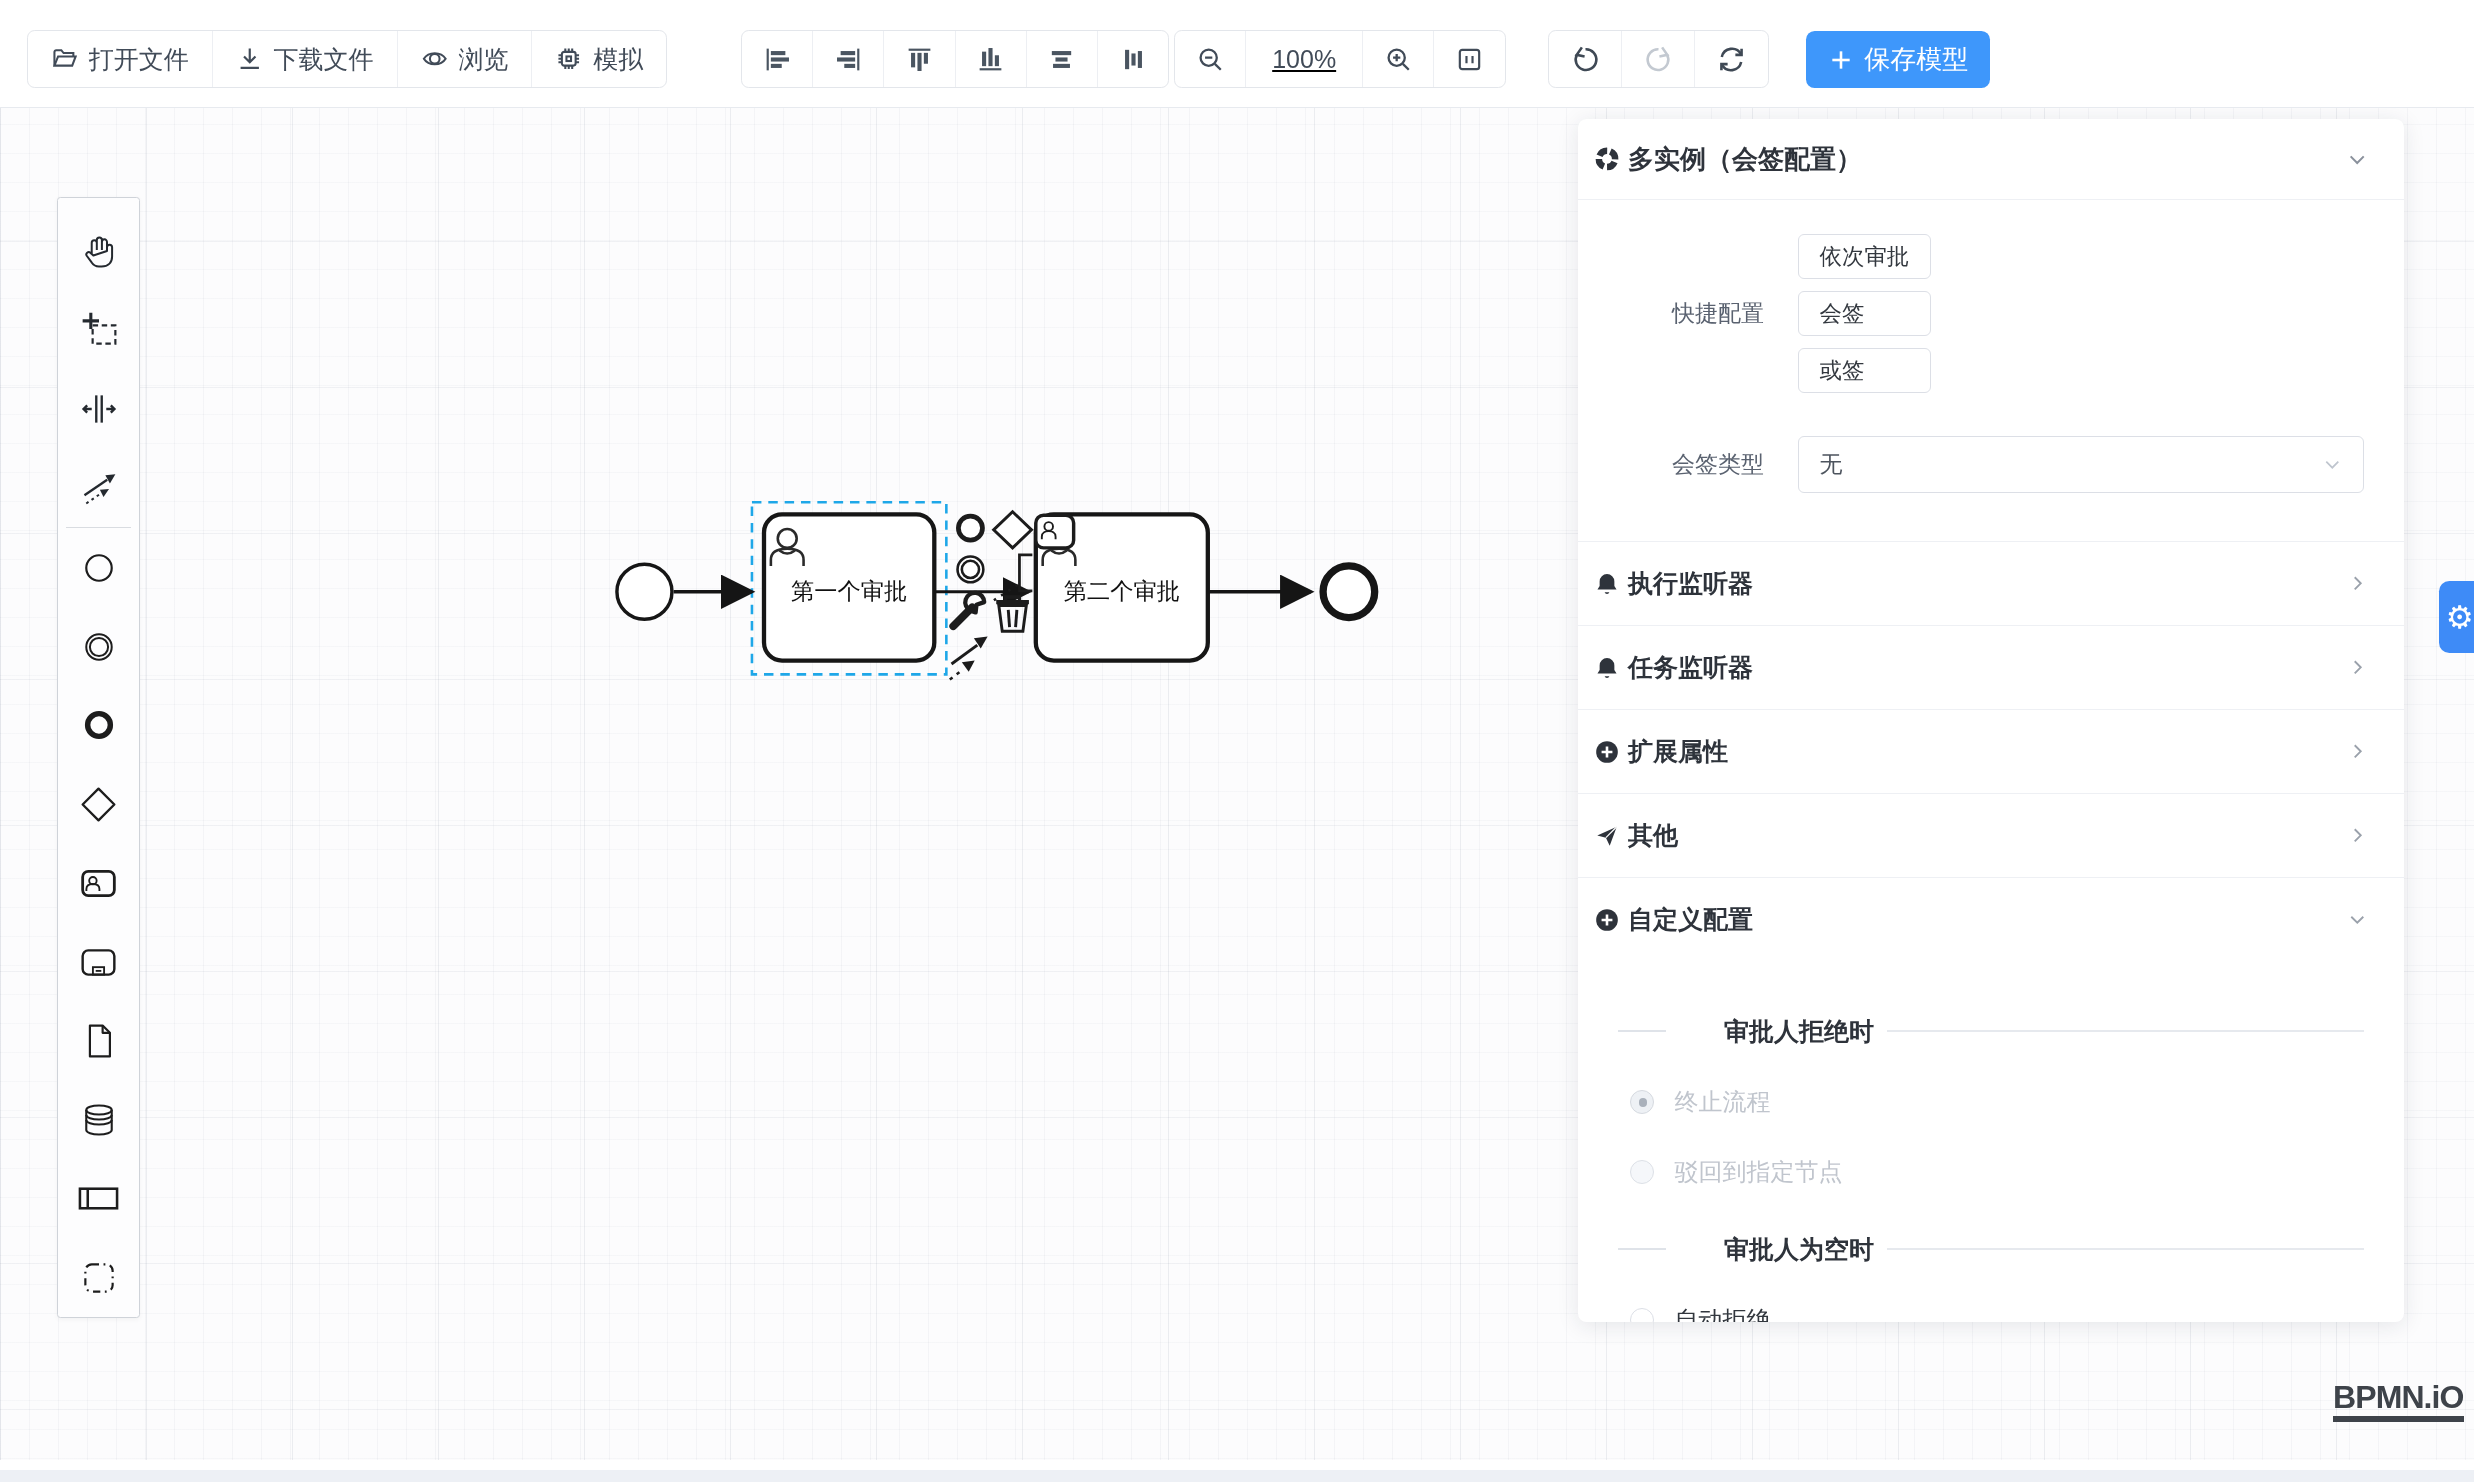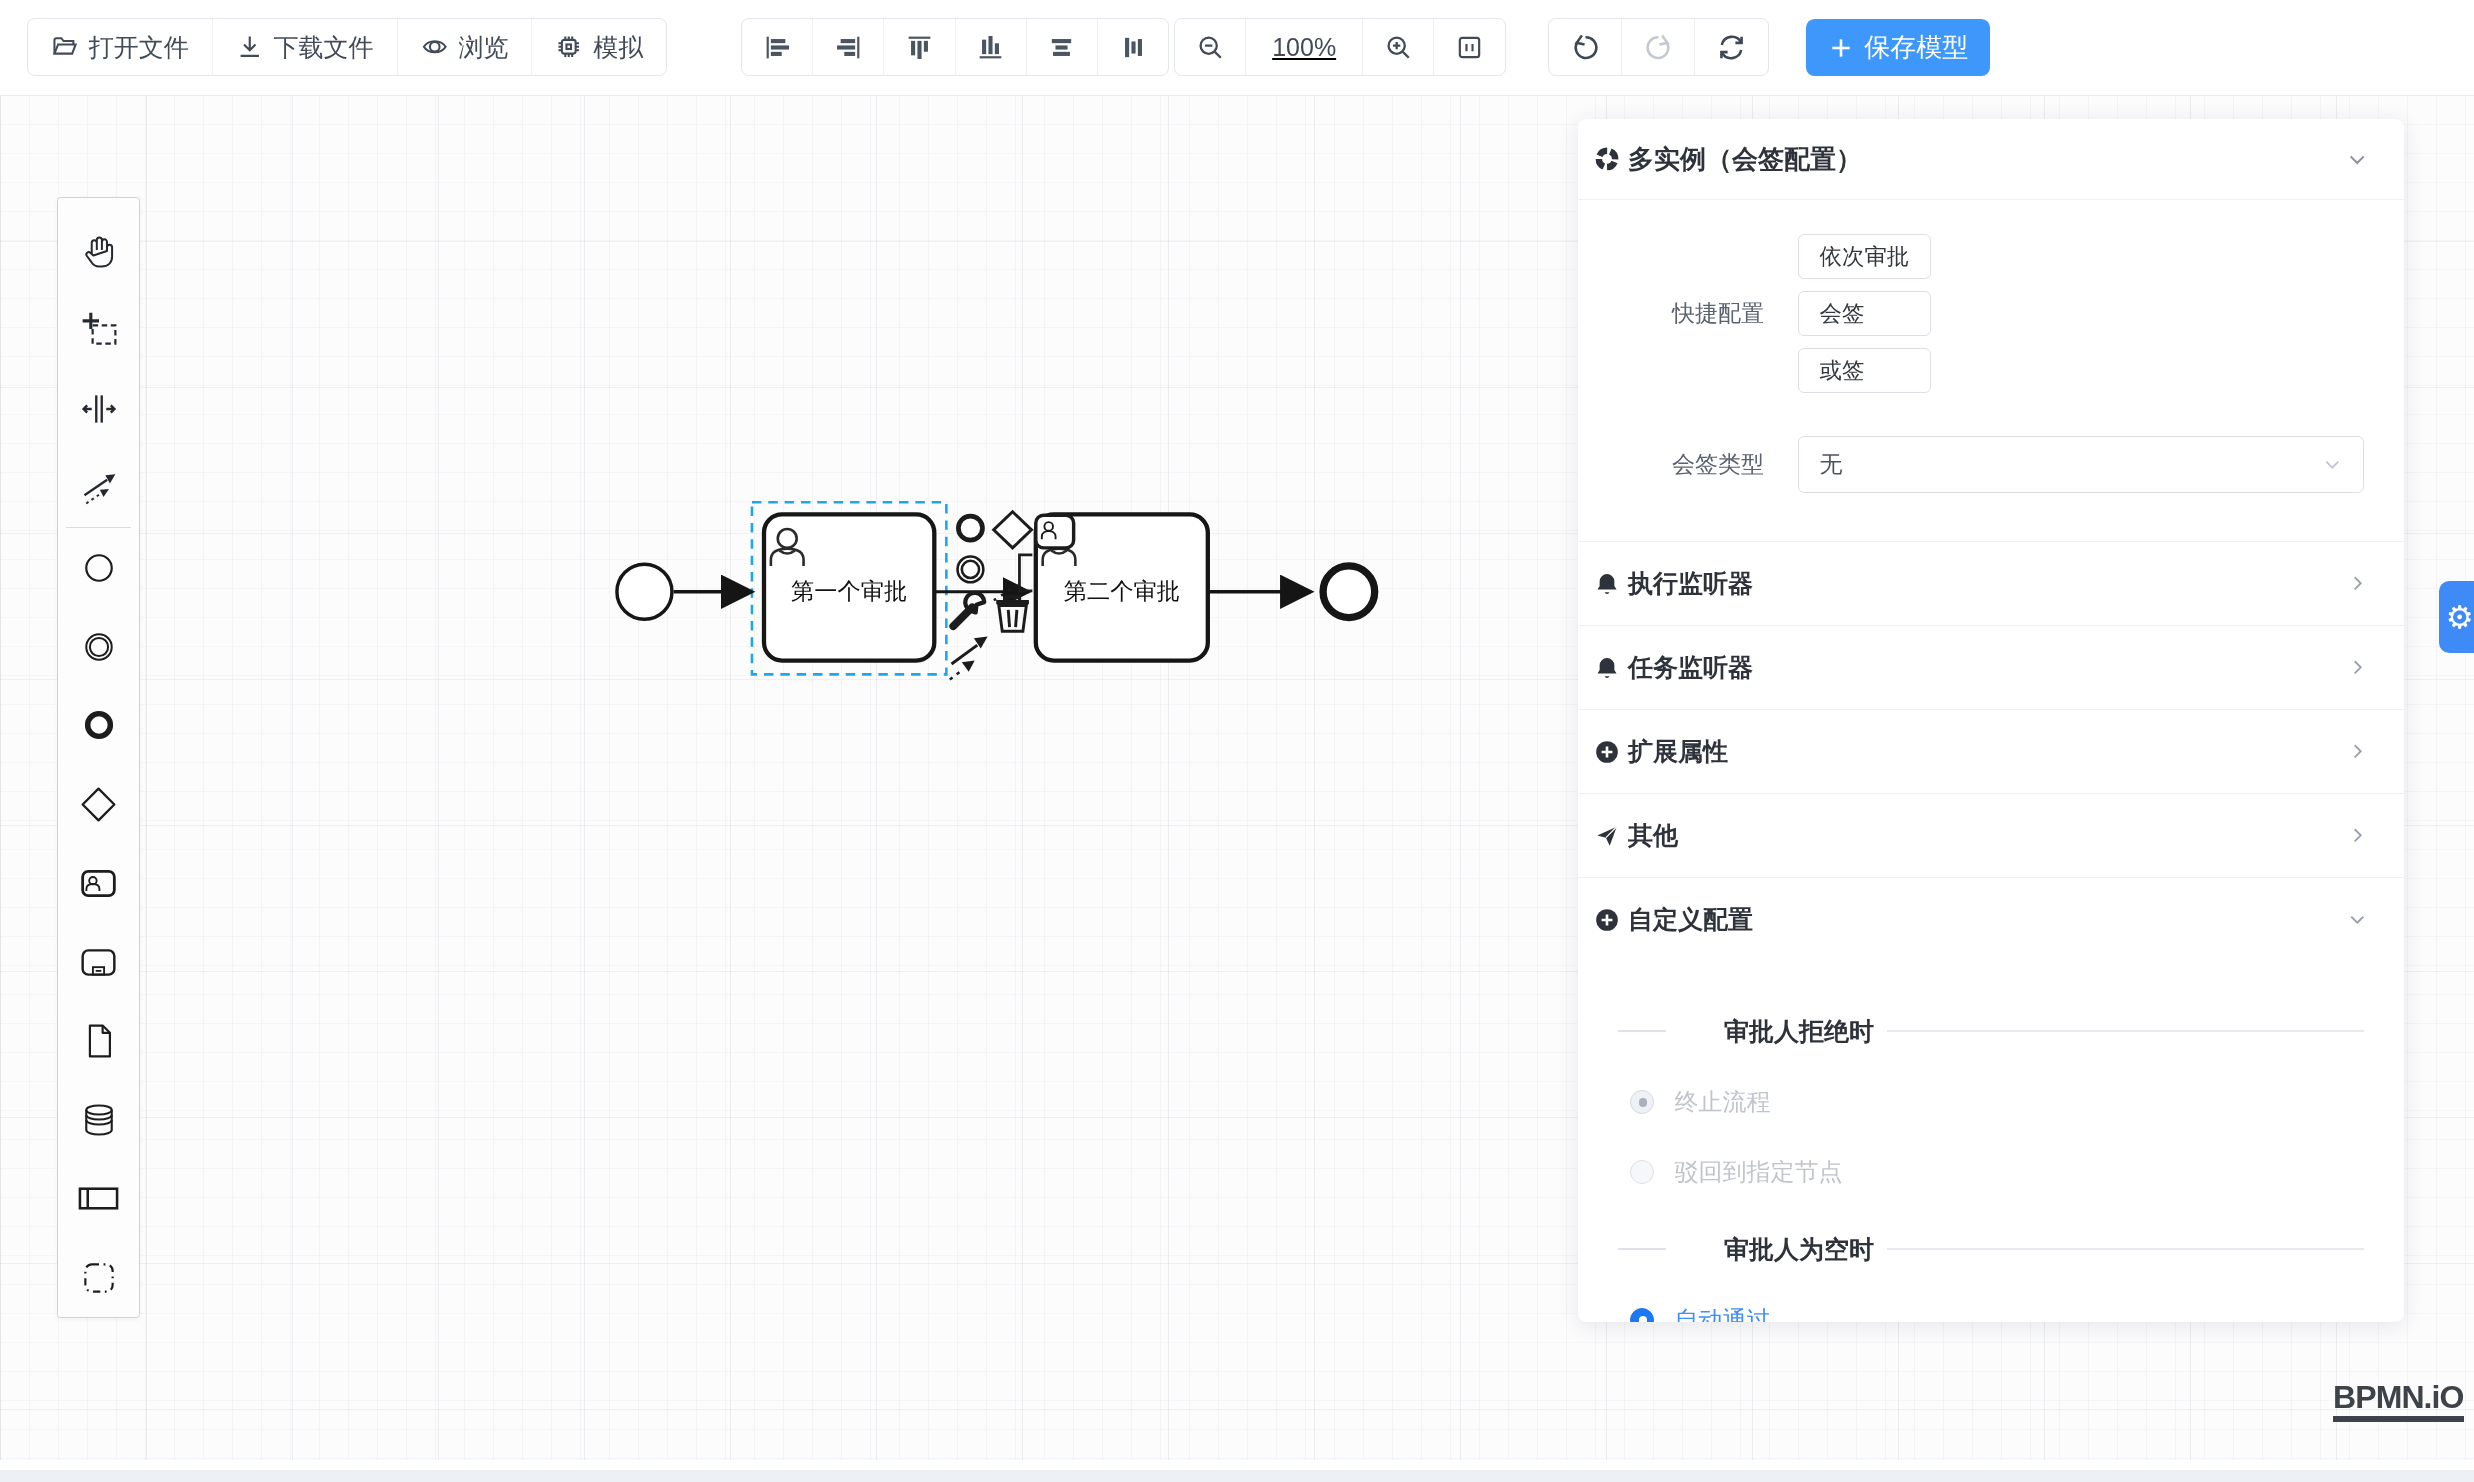--- a/index.html
+++ b/index.html
@@ -12,21 +12,21 @@
       linear-gradient(to right, rgba(90,104,130,.05) 0.9px, transparent 0.9px),
       linear-gradient(to bottom, rgba(90,104,130,.04) 0.9px, transparent 0.9px),
       linear-gradient(to right, rgba(90,104,130,.10) 0.9px, transparent 0.9px),
       linear-gradient(to bottom, rgba(90,104,130,.08) 0.9px, transparent 0.9px);
     background-size:29px 29px,29px 29px,146px 146px,146px 146px;}
   .diagram{position:absolute;left:0;top:0;z-index:2;}
   .hscroll{position:absolute;left:0;right:0;bottom:0;height:12px;background:#edf0f5;z-index:30;}
   .hscroll-gap{position:absolute;left:0;right:0;bottom:12px;height:10.3px;background:#fff;z-index:29;}
 
   
-  .toolbar{position:absolute;left:0;top:0;width:100%;height:95px;background:#fff;border-bottom:0.9px solid #e7eaef;z-index:40;}
+  .toolbar{position:absolute;left:0;top:12px;width:100%;height:95px;background:#fff;border-bottom:0.9px solid #e7eaef;z-index:40;}
   .tgroup{position:absolute;top:18px;display:flex;border:0.9px solid #e3e6eb;border-radius:7.7px;background:#fff;overflow:hidden;height:58px;box-sizing:border-box;}
   .tbtn{display:flex;align-items:center;gap:10.3px;padding:0 23px;border-right:0.9px solid #edeff3;font-size:25px;color:#414b58;cursor:pointer;white-space:nowrap;}
   .tbtn:last-child{border-right:none;}
   .tbtn.icononly{padding:0 20.6px;}
   .tbtn svg{display:block;}
   .zoomlevel{font-size:25px;color:#414b58;}
   .savebtn{position:absolute;left:1806px;top:19px;width:184px;height:57px;background:#3e97fb;color:#fff;border-radius:8.6px;
     display:flex;align-items:center;justify-content:center;gap:10.3px;font-size:26px;cursor:pointer;}
 
   
@@ -497,24 +497,20 @@
         <span class="radio disabled"></span>
         <span class="rlabel dim">驳回到指定节点</span>
       </div>
 
       <div class="gdiv">
         <div class="l1"></div>
         <div class="t">审批人为空时</div>
         <div class="l2"></div>
       </div>
       <div class="radiorow">
-        <span class="radio checked"></span>
-        <span class="rlabel active">自动通过</span>
-      </div>
-      <div class="radiorow">
         <span class="radio"></span>
         <span class="rlabel">自动拒绝</span>
       </div>
 
     </div>
   </div>
 
   <div class="gear-tab">
     <span>⚙</span>
   </div>

